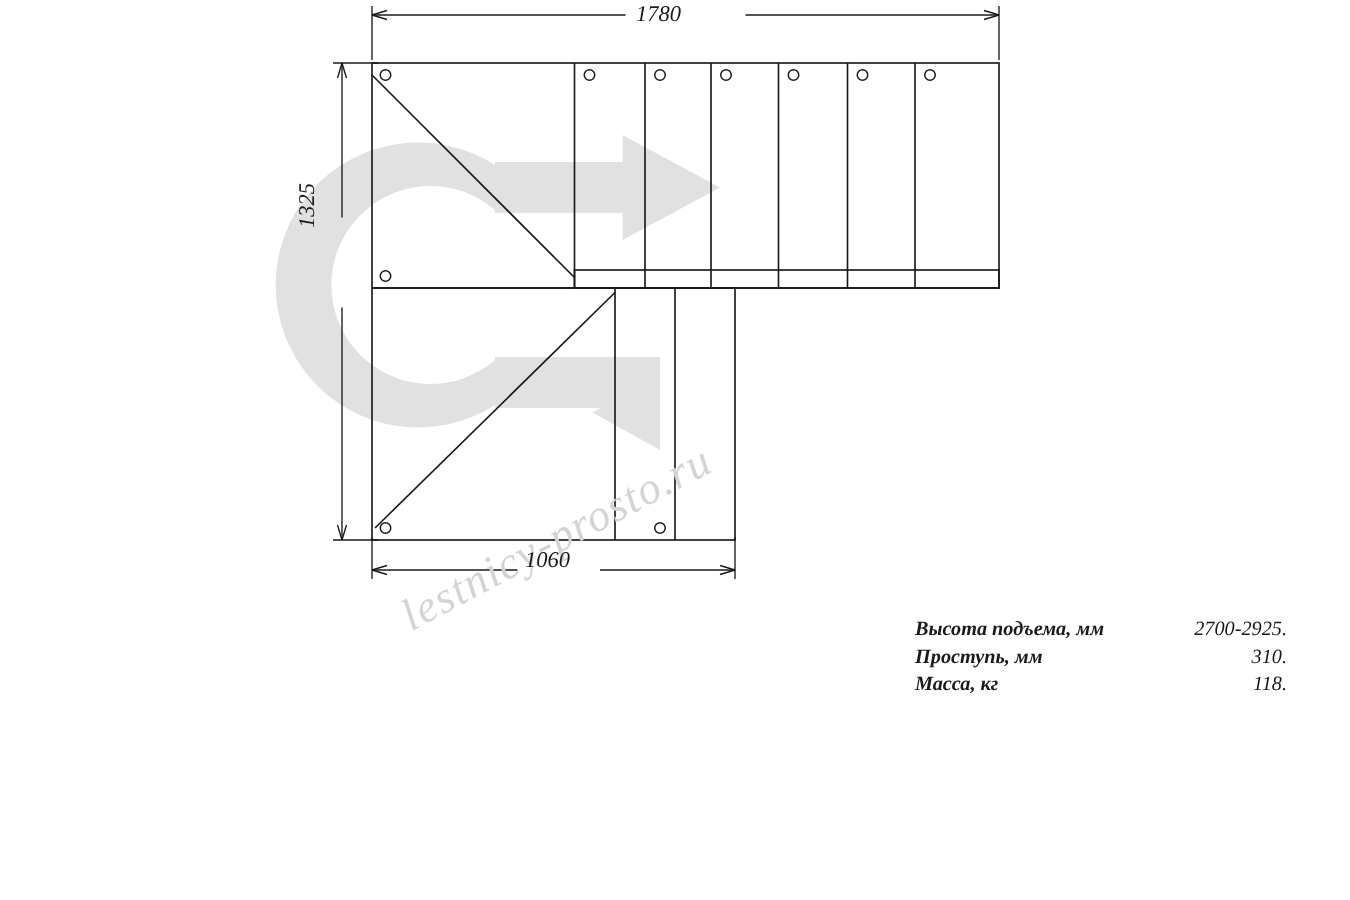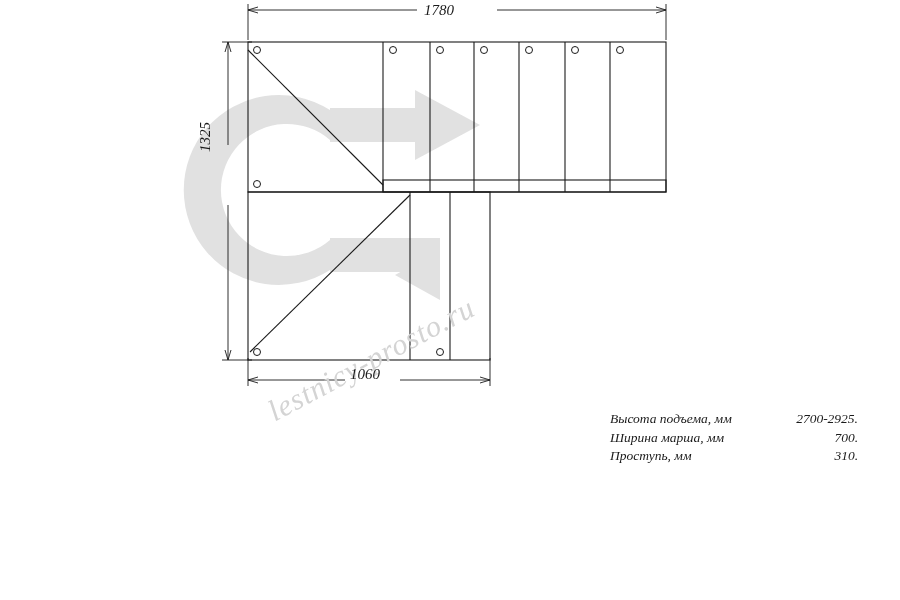--- a/index.html
+++ b/index.html
@@ -56,20 +56,21 @@
     color: #1a1a1a;
   }
   #spec-table .spec-row {
     display: flex;
     justify-content: space-between;
     align-items: baseline;
     line-height: 18.5px;
   }
   #spec-table .spec-name {
     text-align: center;
+    font-weight: bold;
   }
   #spec-table .spec-value {
     text-align: center;
     margin-left: 27px;
   }
   .watermark-text {
     position: absolute;
     left: 262px;
     top: 398px;
     font-family: "Liberation Serif", serif;
@@ -174,22 +175,22 @@
   <div class="dim-label" id="dim-top-label">1780</div>
   <div class="dim-label" id="dim-bottom-label">1060</div>
   <div class="dim-label" id="dim-left-label">1325</div>
 
   <div id="spec-table">
     <div class="spec-row">
       <span class="spec-name">Высота подъема, мм</span>
       <span class="spec-value">2700-2925.</span>
     </div>
     <div class="spec-row">
-      <span class="spec-name">Ширина марша, мм</span>
-      <span class="spec-value">700.</span>
+      <span class="spec-name">Проступь, мм</span>
+      <span class="spec-value">310.</span>
     </div>
     <div class="spec-row">
-      <span class="spec-name">Проступь, мм</span>
-      <span class="spec-value">310.</span>
+      <span class="spec-name">Масса, кг</span>
+      <span class="spec-value">118.</span>
     </div>
   </div>
 
 </div>
 
 </body></html>

